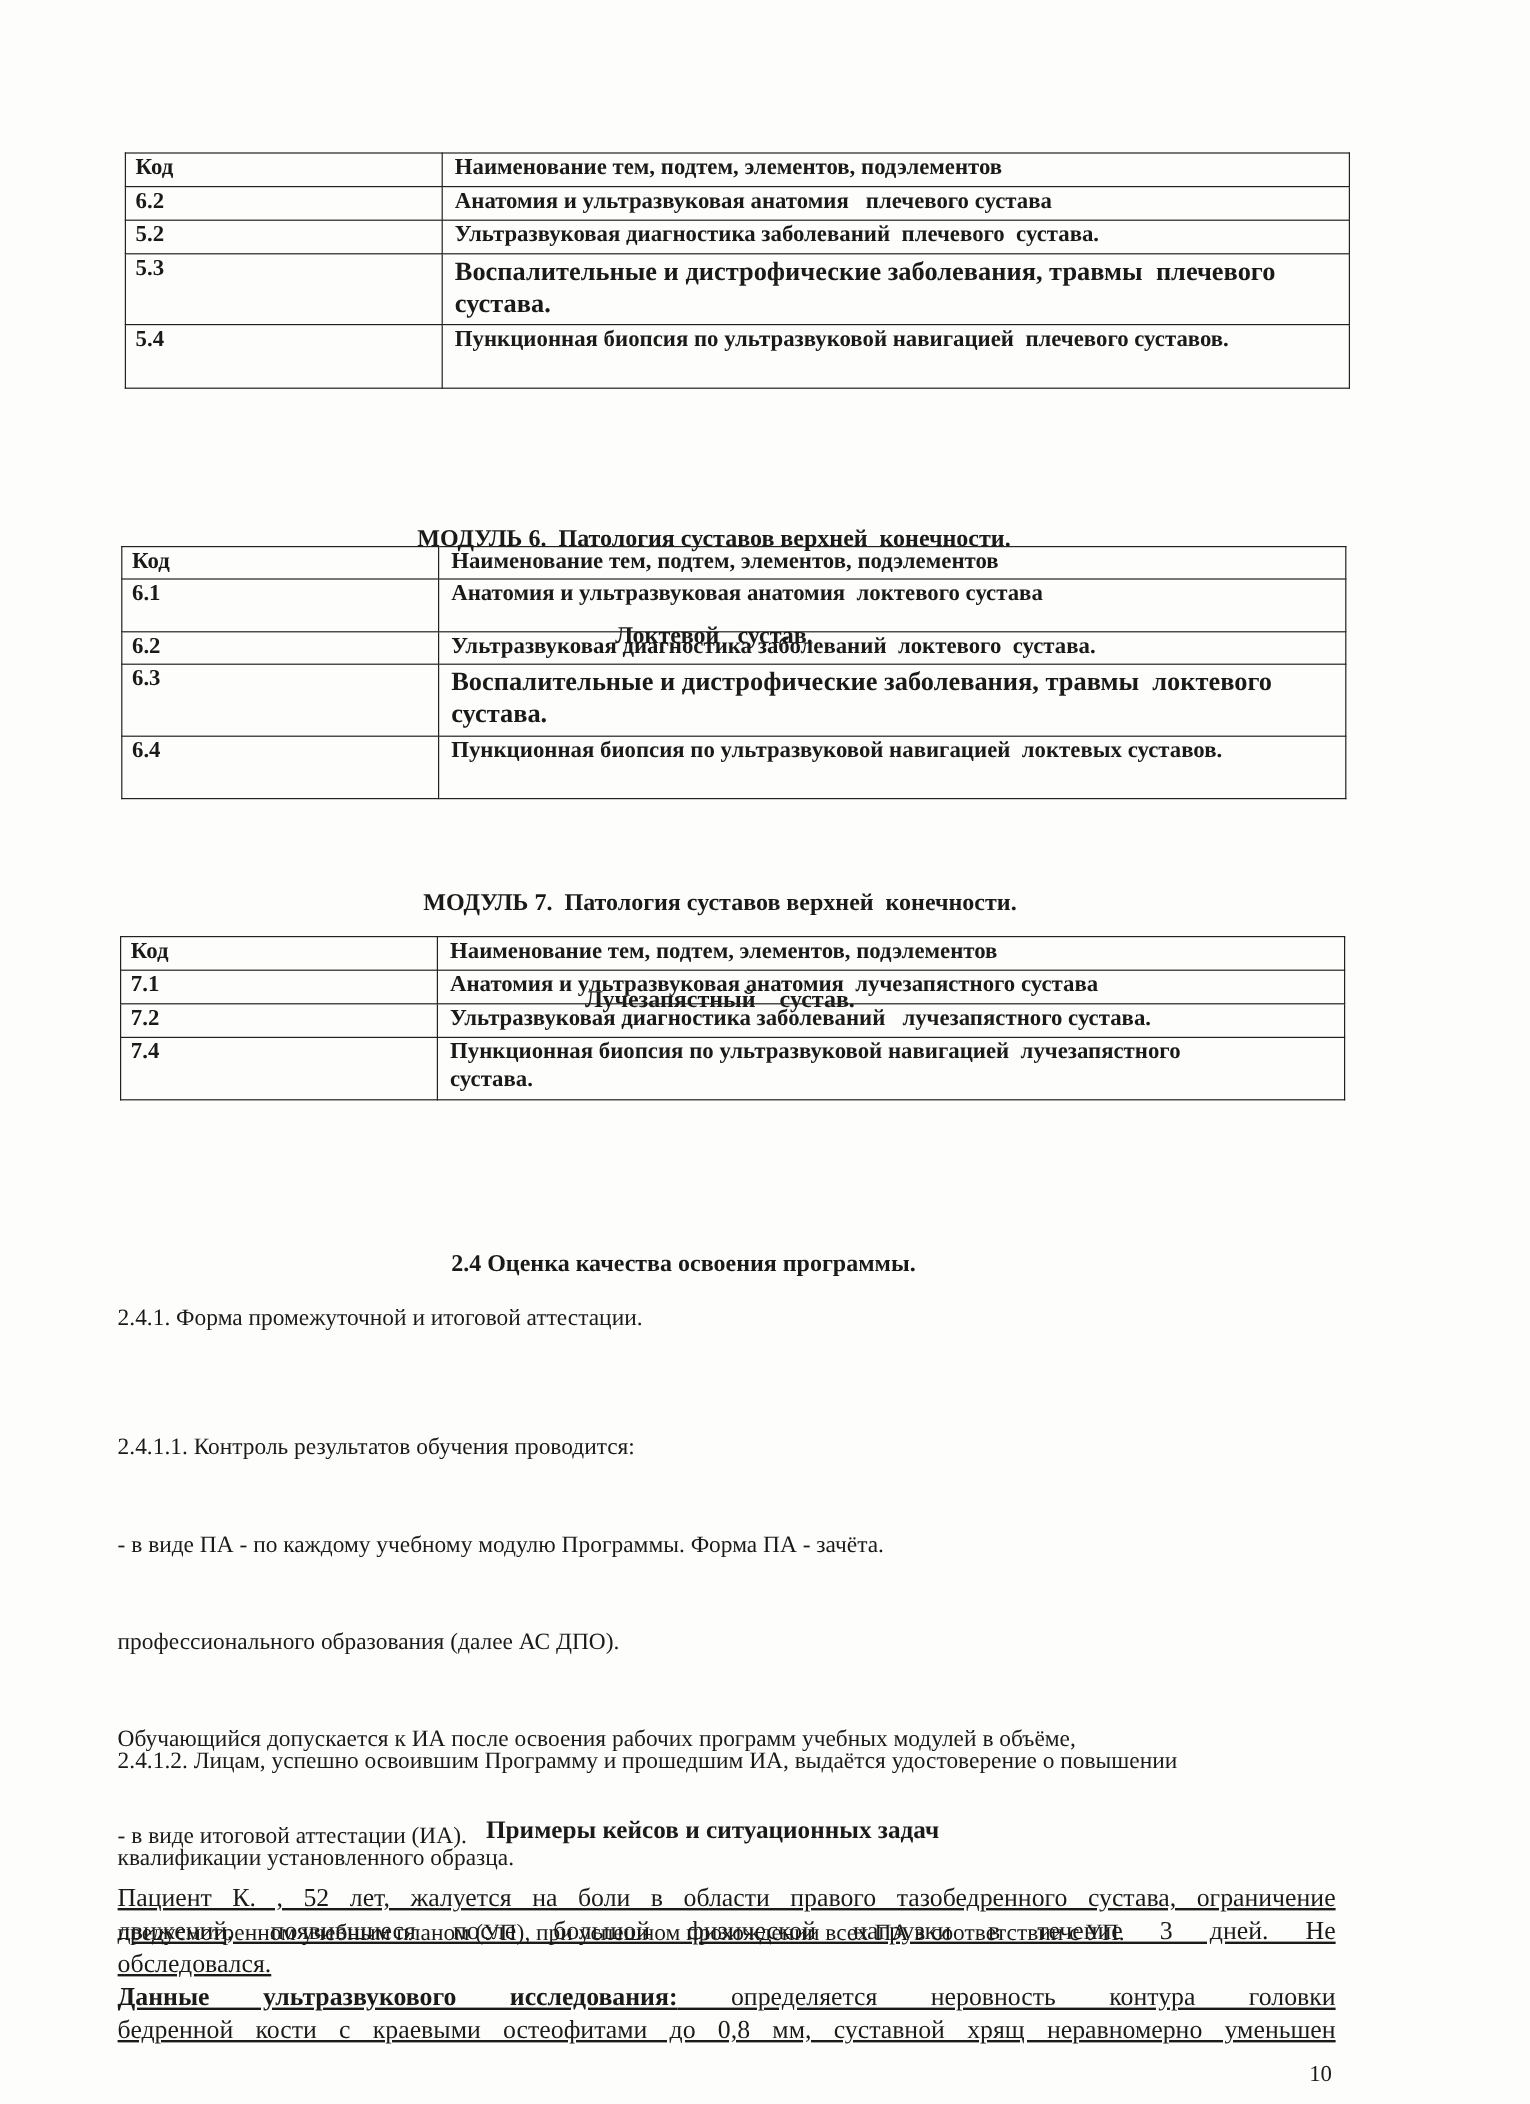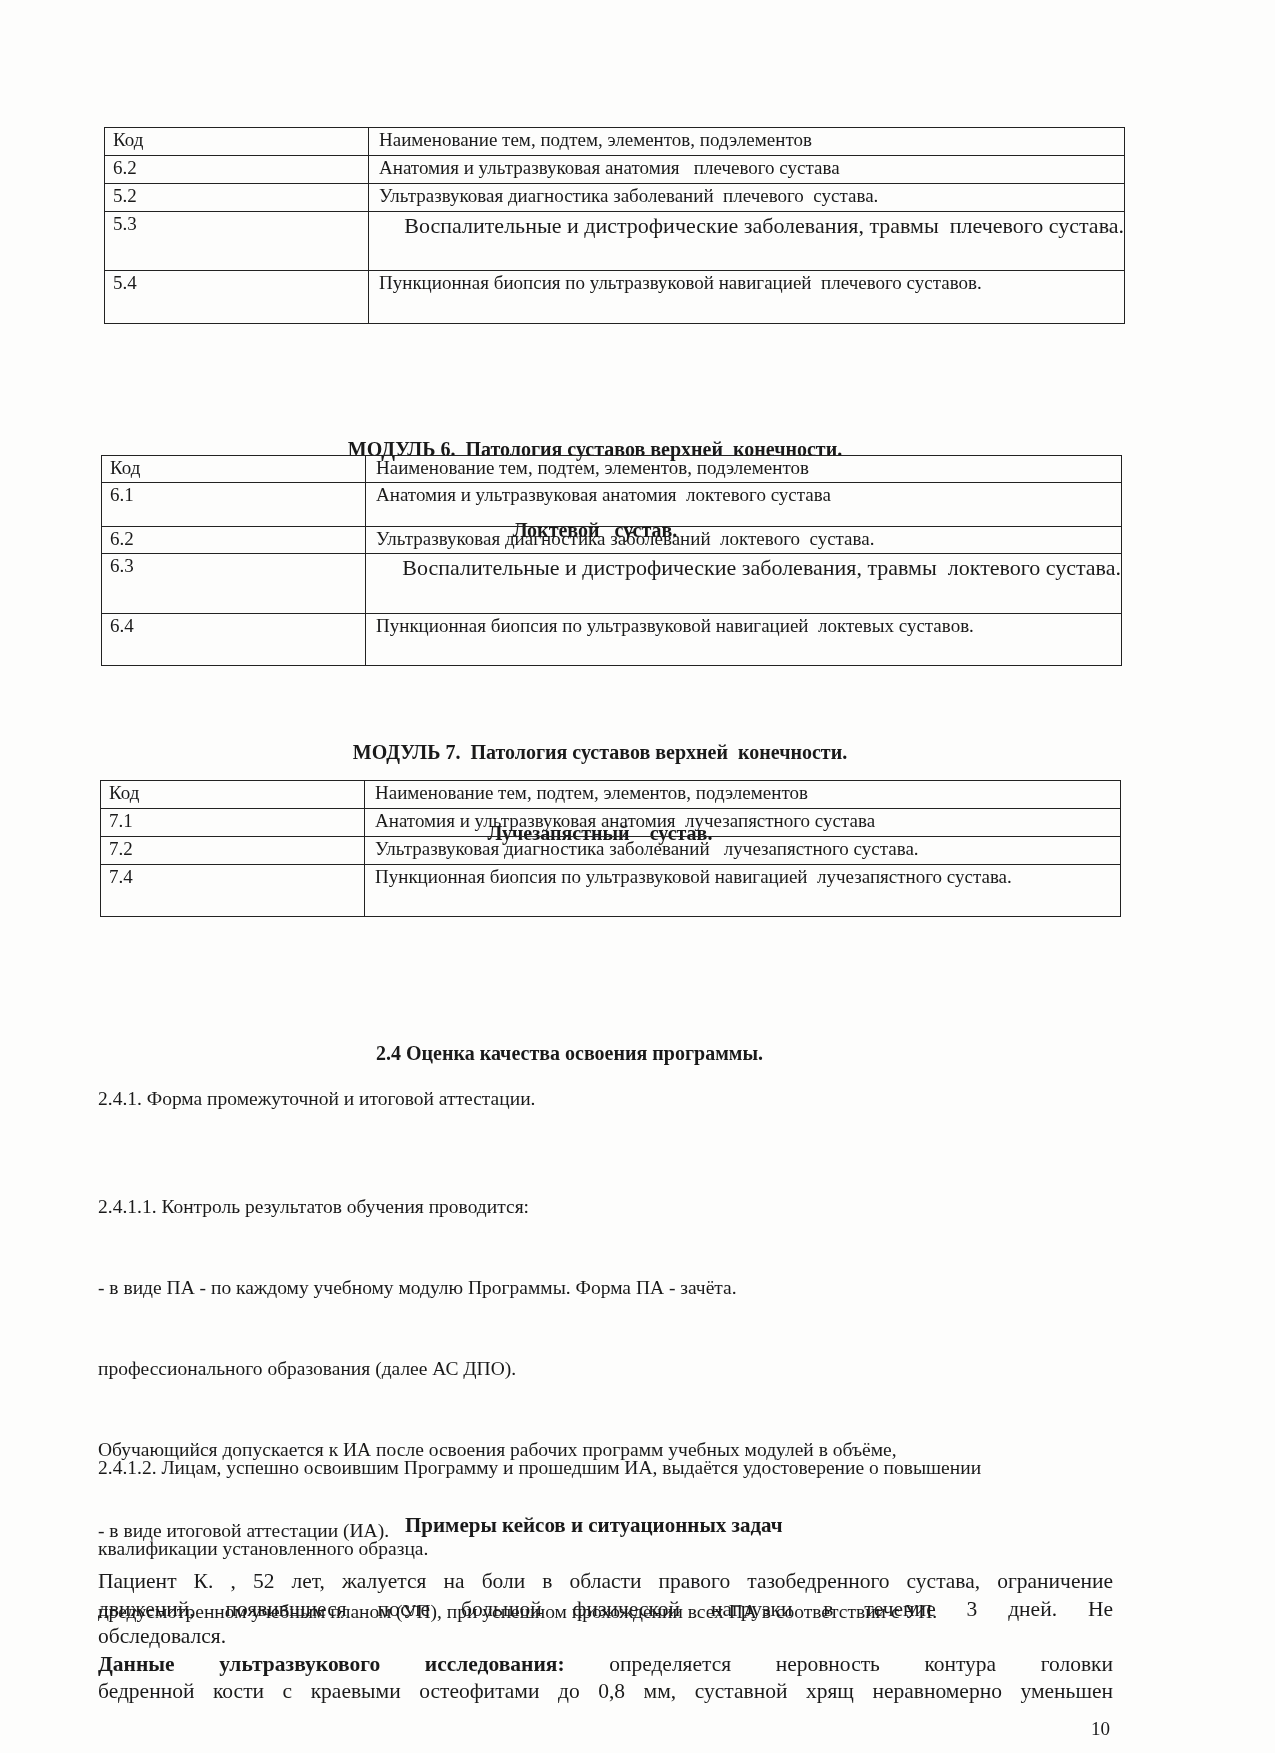--- a/index.html
+++ b/index.html
@@ -8,35 +8,36 @@
     background: #fdfdfc;
     font-family: "Liberation Serif", "DejaVu Serif", serif;
     color: #1a1a1a;
   }
   .heading {
     position: absolute; font-weight: bold; font-size: 20px; text-align: center;
     white-space: pre; line-height: 27px;
   }
   table.topics {
     position: absolute; border-collapse: collapse;
-    font-size: 19px; line-height: 23px;
+    font-size: 19px; line-height: 23px; font-weight: bold;
   }
   table.topics td {
     border: 1.5px solid #222; vertical-align: top; padding: 0 0 0 10px;
     white-space: pre-wrap;
   }
   table.topics td.code { width: 255px; padding-left: 8px; }
-  table.topics td.big { font-size: 22px; line-height: 27px; text-align: right; }
+  table.topics td.big { font-size: 22px; line-height: 27px; }
   .para {
     position: absolute; left: 98px; font-size: 19.5px; line-height: 27px;
     white-space: pre;
   }
   .case {
     position: absolute; left: 98px; width: 1015px; font-size: 21.5px; line-height: 27.5px;
     text-align: justify;
+    text-decoration: underline;
   }
   .case .line { display: block; text-align: justify; text-align-last: justify; white-space: nowrap; }
   .case .line.last { text-align-last: left; }
   .case b { font-weight: bold; }
   .pagenum { position: absolute; left: 1091px; top: 1718px; font-size: 19px; }
 </style>
 </head>
 <body>
 
 <table class="topics" style="left:104px; top:127px; width:1021px;">

